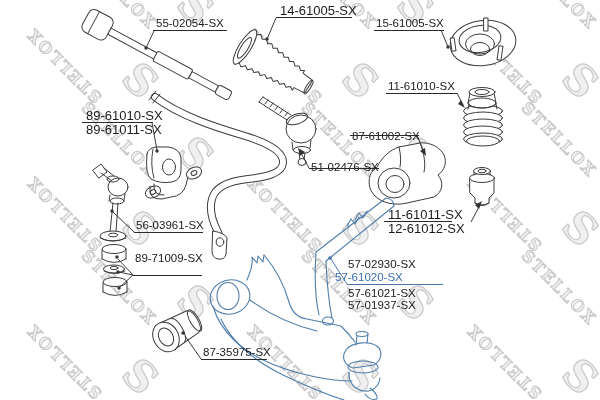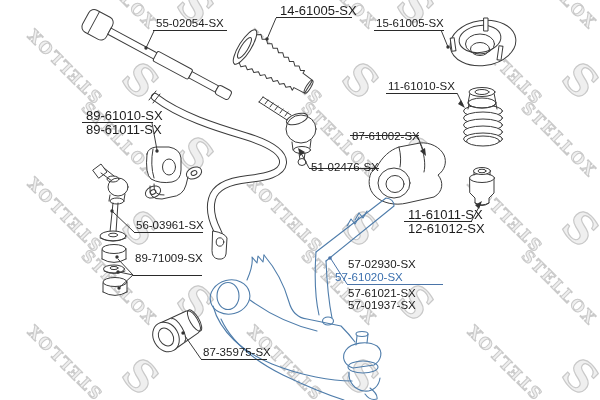--- a/index.html
+++ b/index.html
@@ -270,21 +270,21 @@
 
   <div class="lbl" style="left:136px;top:219px">56-03961-SX</div>
   <div class="uline" style="left:134px;top:232px;width:69px"></div>
 
   <div class="lbl" style="left:135px;top:252px">89-71009-SX</div>
   <div class="uline" style="left:133px;top:275px;width:69px"></div>
 
   <div class="lbl" style="left:203px;top:346px">87-35975-SX</div>
   <div class="uline" style="left:201px;top:359px;width:66px"></div>
 
-  <div class="pair" style="left:404px;top:208px;width:68px">
+  <div class="pair" style="left:384px;top:208px;width:68px">
     <span>11-61011-SX</span>
     <div class="divider"></div>
     <span>12-61012-SX</span>
   </div>
 
   <div class="lbl" style="left:348px;top:258px">57-02930-SX</div>
   <div class="lbl blue" style="left:335px;top:271px">57-61020-SX</div>
   <div class="uline blue" style="left:347px;top:284px;width:96px"></div>
   <div class="lbl" style="left:348px;top:287px">57-61021-SX</div>
   <div class="lbl" style="left:348px;top:299px">57-01937-SX</div>

